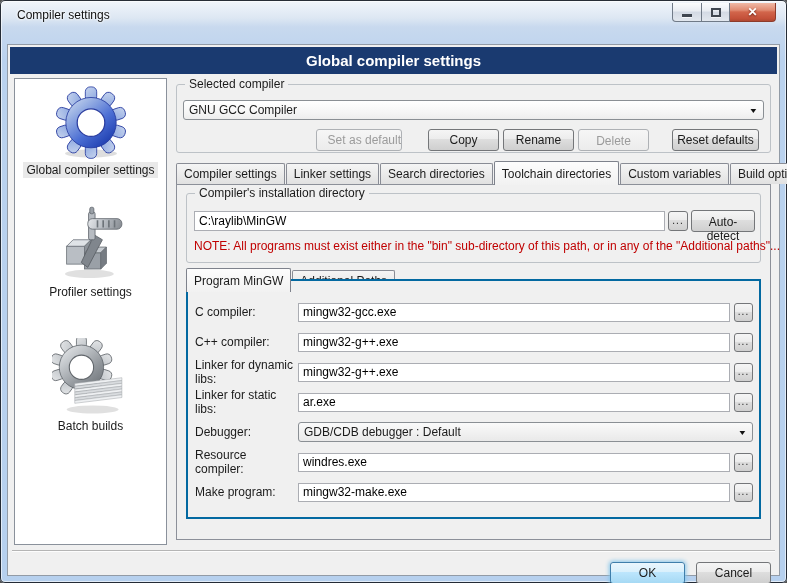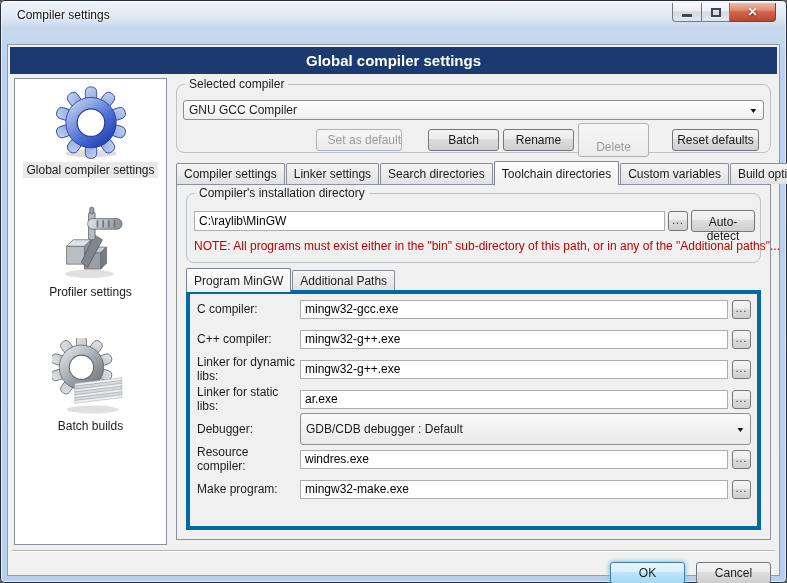--- a/index.html
+++ b/index.html
@@ -34,36 +34,36 @@
 
   
   .sidebar{position:absolute;left:6px;top:33px;width:153px;height:467px;background:#fff;border:1px solid #8a919b;}
   .side-item{position:absolute;left:0;right:0;display:flex;flex-direction:column;align-items:center;cursor:pointer;}
   .side-item svg{width:78px;height:78px;display:block;}
   .side-label{font-size:12px;margin-top:2px;padding:1px 3px;white-space:nowrap;}
   .side-item.selected .side-label{background:#e9e9e9;}
   .si1{top:3px;} .si2{top:125px;} .si3{top:259px;}
 
   
-  .group{position:absolute;border:1px solid #bdc2c7;border-radius:8px;}
+  .group{position:absolute;border:1px solid #bdc2c7;border-radius:3px;}
   .glabel{position:absolute;top:-8px;left:8px;background:#f0f0f0;padding:0 4px;font-size:12px;white-space:nowrap;}
 
   .grp-compiler{left:168px;top:39px;width:595px;height:69px;}
   .combo{border:1px solid #8a8f94;border-radius:3px;background:linear-gradient(#ffffff,#f4f4f4 70%,#ededed);
     display:flex;align-items:center;padding:0 6px 0 5px;font-size:12px;cursor:pointer;}
   .combo-arrow{margin-left:auto;font-size:7px;color:#111;transform:scaleX(1.4);}
   .combo-main{position:absolute;left:6px;right:6px;top:15px;height:20px;}
   .actions{position:absolute;left:0;right:0;top:44px;height:22px;display:flex;align-items:center;padding-right:11px;}
   .btn{border:1px solid #747679;border-radius:3px;font-family:inherit;font-size:12px;color:#1c1c1c;height:22px;
     background:linear-gradient(#f5f5f5,#ececec 45%,#dedede 46%,#cfcfcf);cursor:pointer;padding:0 10px;}
   .btn:disabled{color:#9b9b9b;border-color:#aeb1b5;background:linear-gradient(#f6f6f6,#ececec);cursor:default;}
   .actions .btn:nth-child(1){margin-left:139px;width:86px;padding:0;text-align:right;}
   .actions .btn:nth-child(2){margin-left:26px;width:71px;padding:0;}
   .actions .btn:nth-child(3){margin-left:4px;width:71px;padding:0;}
-  .actions .btn:nth-child(4){margin-left:4px;width:71px;padding:16px;}
+  .actions .btn:nth-child(4){margin-left:4px;width:71px;padding:4px;}
   .actions .btn:nth-child(5){margin-left:auto;width:87px;padding:0;}
 
   
   .tabstrip{position:absolute;left:168px;right:6px;top:116px;height:23px;display:flex;align-items:flex-end;}
   .tab{height:21px;line-height:20px;padding:0 7px;font-size:12px;white-space:nowrap;cursor:pointer;
     background:linear-gradient(#f5f5f5,#e1e1e1);border:1px solid #898c95;border-bottom:none;
     border-radius:2px 2px 0 0;margin-right:1px;z-index:1;}
   .tab.active{height:24px;line-height:24px;background:linear-gradient(#fdfdfd,#f1f1f1);
     margin-bottom:-1px;z-index:3;border-color:#7e828c;}
 
@@ -73,26 +73,26 @@
   .grp-install{left:9px;top:8px;width:575px;height:70px;}
   .install-input{position:absolute;left:7px;top:17px;width:471px;height:20px;}
   .txt{border:1px solid #abadb3;background:#fff;font-family:inherit;font-size:12px;padding:0 4px;color:#000;}
   .browse-install{position:absolute;left:481px;top:17px;width:20px;height:20px;}
   .btn.browse{padding:0;font-size:10px;line-height:10px;letter-spacing:1px;}
   .autodetect{position:absolute;left:504px;top:16px;width:64px;height:22px;padding:4px;}
   .note{position:absolute;left:7px;top:45px;font-size:12px;color:#c00000;white-space:nowrap;}
 
   
   .subtabs{position:absolute;left:9px;top:84px;height:22px;display:flex;align-items:flex-end;}
-  .subpanel{position:absolute;left:9px;top:105px;width:575px;height:240px;border:4px solid #0369a1;background:#f0f0f0;z-index:2;padding-top:0;}
+  .subpanel{position:absolute;left:9px;top:94px;width:575px;height:240px;border:2px solid #0369a1;background:#f0f0f0;z-index:2;padding-top:16px;}
   .frow{display:flex;align-items:center;height:30px;padding:0 6px 0 7px;}
   .frow label{width:103px;font-size:12px;flex:none;}
   .frow .txt{flex:1;height:19px;}
   .frow .btn.browse{flex:none;width:19px;height:19px;margin-left:4px;}
-  .combo.wide{flex:1;height:32px;background:linear-gradient(#fafafa,#e9e9e9);}
+  .combo.wide{flex:1;height:20px;background:linear-gradient(#fafafa,#e9e9e9);}
 
   
   .footer-sep{position:absolute;left:4px;right:4px;top:505px;border-top:1px solid #b5b5b5;box-shadow:0 1px 0 #fdfdfd;}
   .ok-btn{position:absolute;left:602px;top:517px;width:75px;height:22px;padding:0;
     border:1px solid #3f7eab;background:linear-gradient(#eaf6fd,#d9f0fc 45%,#bde6fd 46%,#a6d9f4);
     box-shadow:0 0 4px 1px #86c6ea;}
   .cancel-btn{position:absolute;left:688px;top:517px;width:75px;height:22px;padding:0;}
 </style>
 </head>
 <body>
@@ -219,21 +219,21 @@
     </div>
 
     <div class="group grp-compiler">
       <span class="glabel">Selected compiler</span>
       <div class="combo combo-main">
         <span>GNU GCC Compiler</span>
         <span class="combo-arrow">▼</span>
       </div>
       <div class="actions">
           <button class="btn" disabled="">Set as default</button>
-          <button class="btn">Batch</button>
+          <button class="btn">Copy</button>
           <button class="btn">Rename</button>
           <button class="btn" disabled="">Delete</button>
           <button class="btn">Reset defaults</button>
         </div>
     </div>
 
     <div class="tabstrip">
 
       <div class="tab">Compiler settings</div>
         <div class="tab">Linker settings</div>

